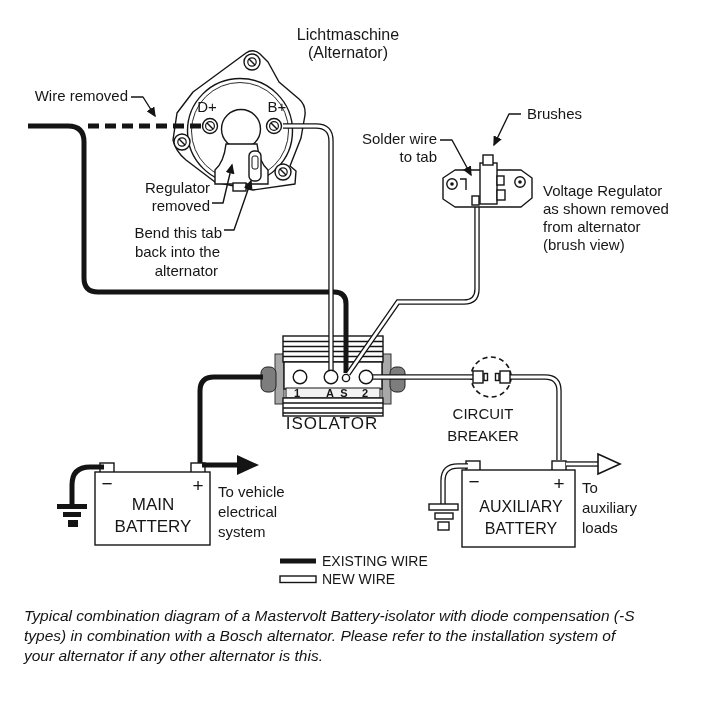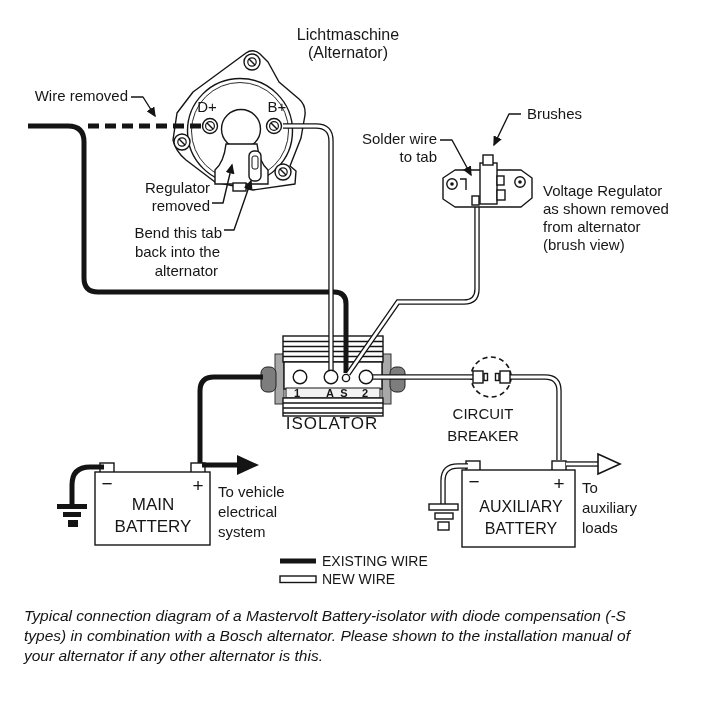--- a/index.html
+++ b/index.html
@@ -227,17 +227,17 @@
   <g>
     <line x1="280" y1="561" x2="316" y2="561" class="thick"></line>
     <text x="322" y="566" class="lbl14">EXISTING WIRE</text>
     <rect x="280" y="576" width="36" height="6.5" class="part" stroke-width="1.4"></rect>
     <text x="322" y="584" class="lbl14">NEW WIRE</text>
   </g>
 </svg>
 
 
 <div class="caption">
-  <div>Typical connection diagram of a Mastervolt Battery-isolator with diode compensation (-S</div>
-  <div>types) in combination with a Bosch alternator. Please shown to the installation manual of</div>
+  <div>Typical combination diagram of a Mastervolt Battery-isolator with diode compensation (-S</div>
+  <div>types) in combination with a Bosch alternator. Please refer to the installation system of</div>
   <div>your alternator if any other alternator is this.</div>
 </div>
 </div>
 
 </body></html>

